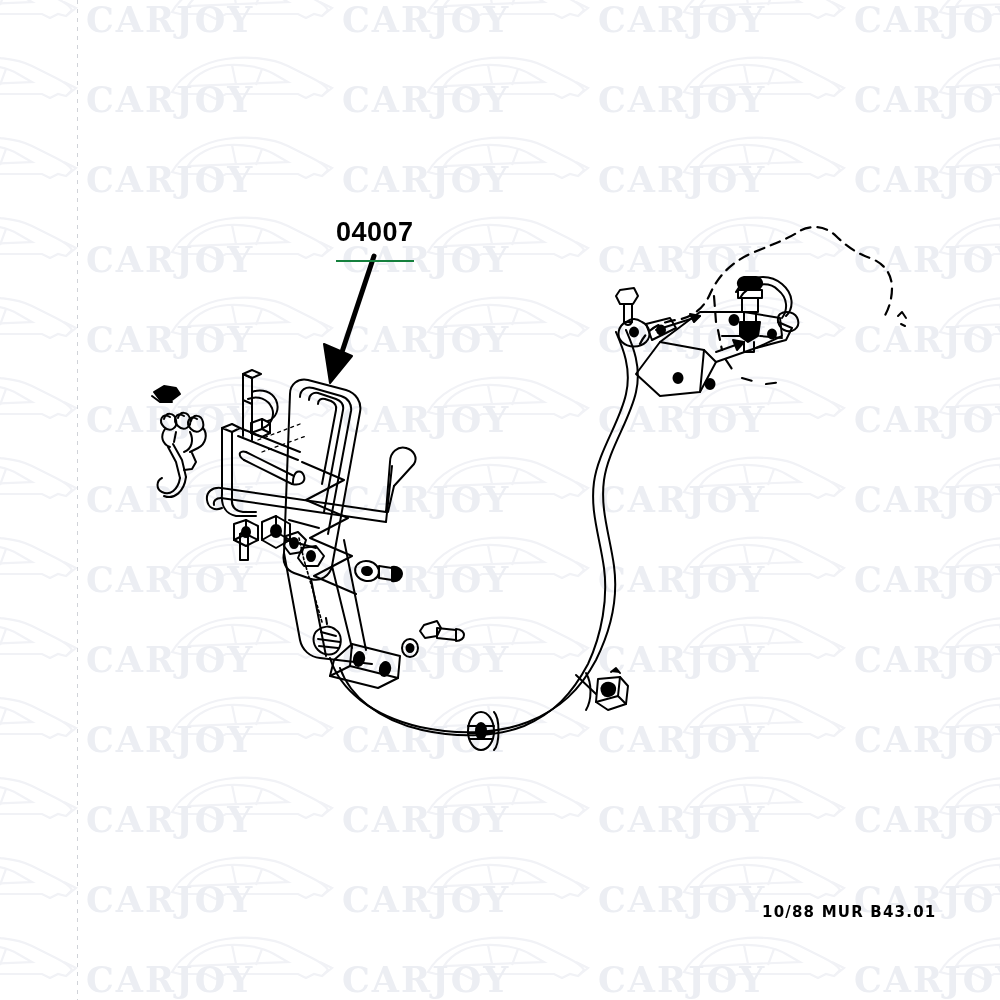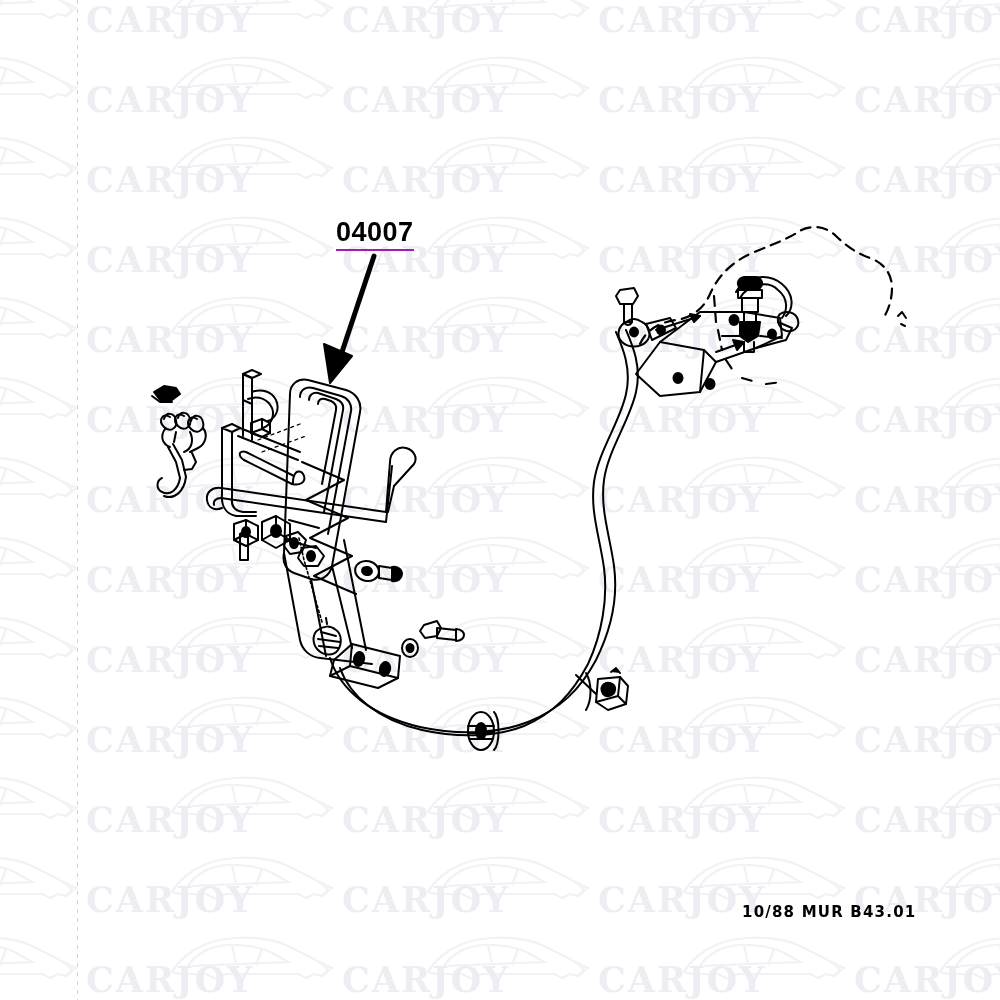--- a/index.html
+++ b/index.html
@@ -62,27 +62,27 @@
     color: #000;
     font-weight: bold;
     letter-spacing: 0.5px;
     white-space: nowrap;
   }
   #part-callout {
     left: 336px;
     top: 219px;
     font-size: 27px;
     line-height: 1;
-    border-bottom: 2px solid #a21caf;
-    padding-bottom: 3px;
+    border-bottom: 2px solid #15803d;
+    padding-bottom: 14px;
   }
   #footer-ref {
     position: absolute;
     z-index: 4;
-    left: 742px;
+    left: 762px;
     top: 903px;
     font-size: 15px;
     font-weight: bold;
     color: #000;
     letter-spacing: 1.2px;
     white-space: nowrap;
     font-family: "DejaVu Sans", sans-serif;
   }
 </style>
 </head>

